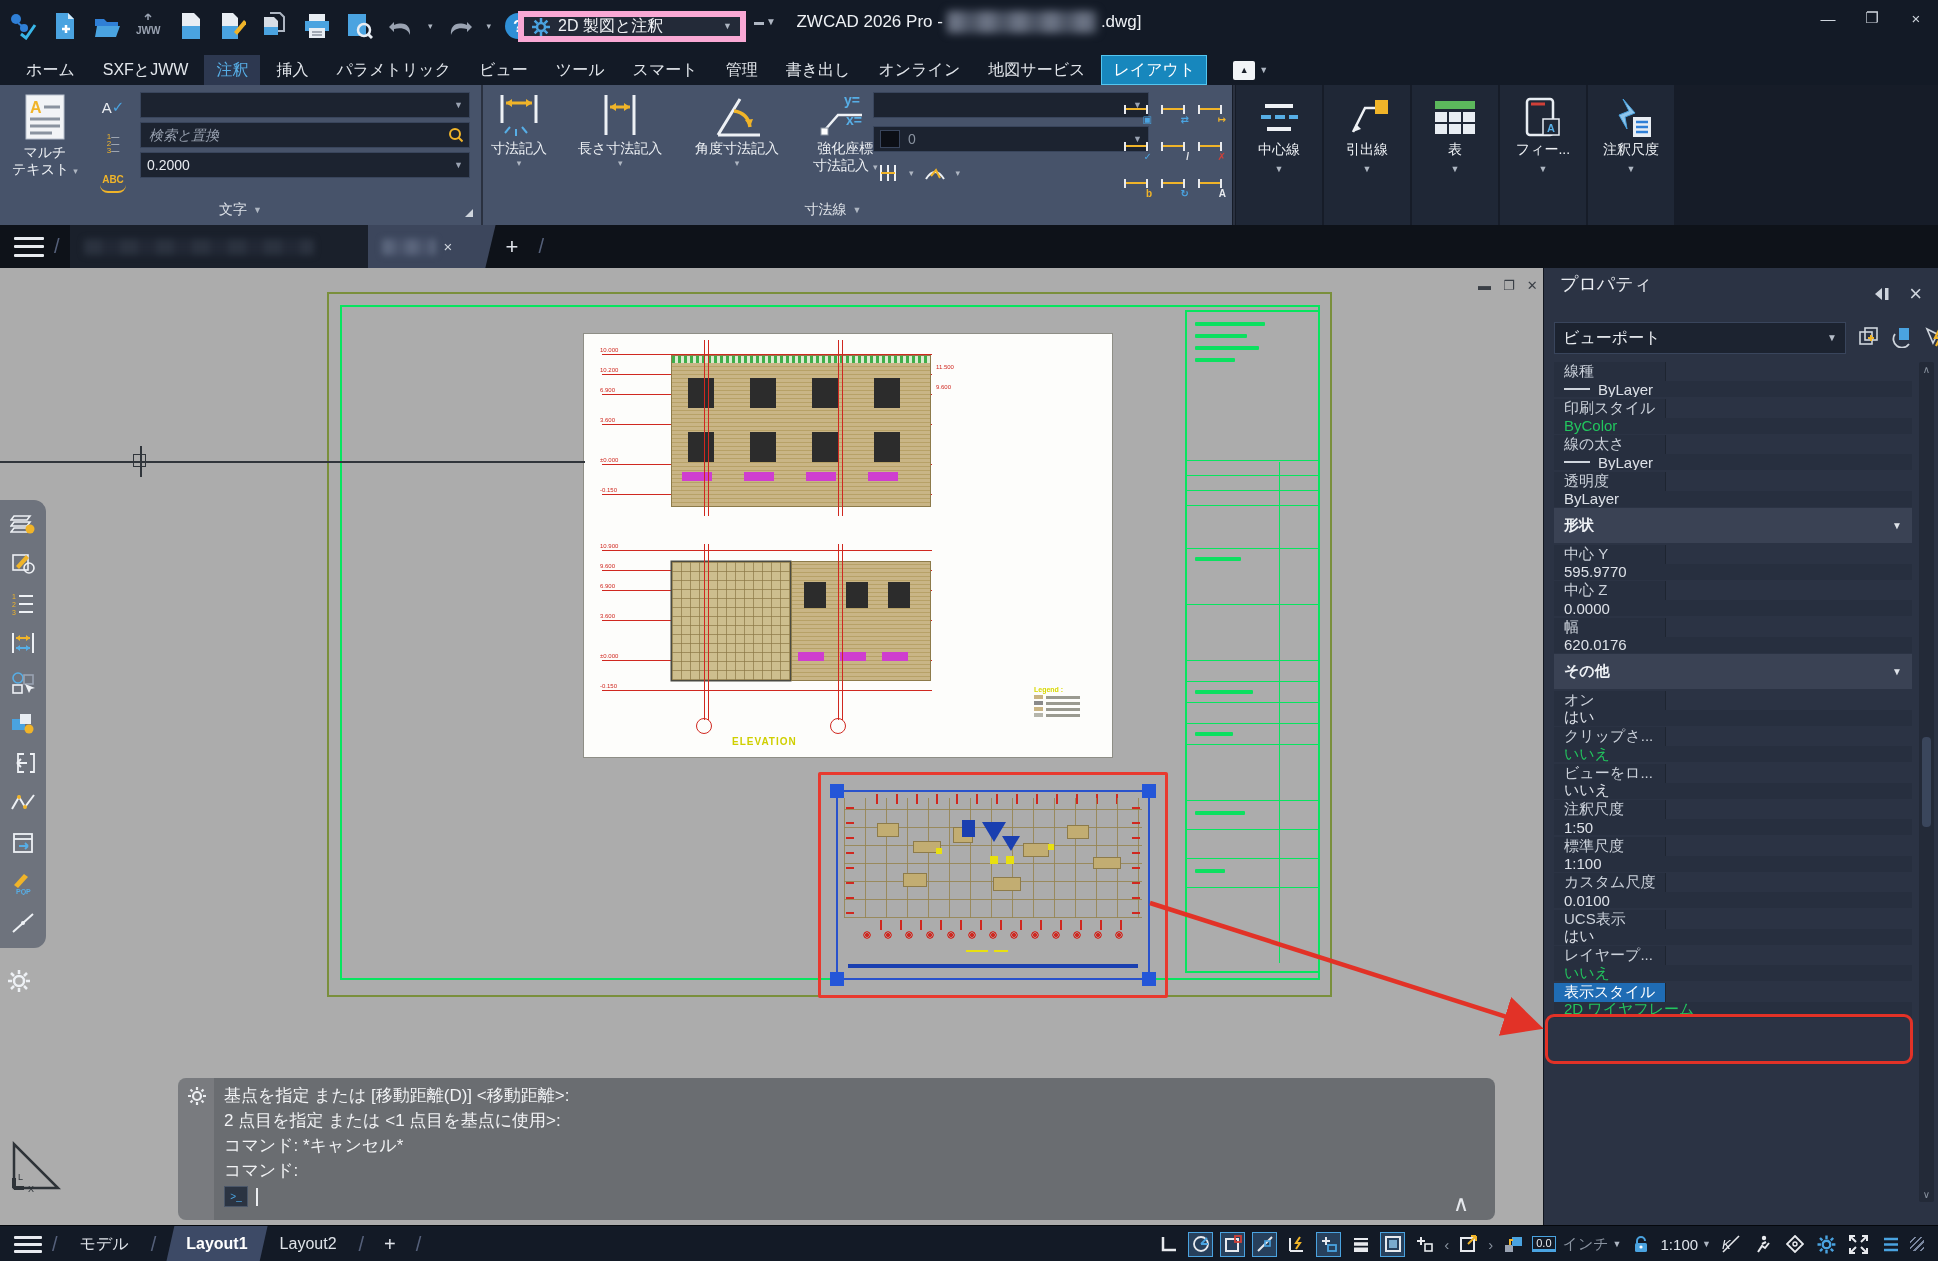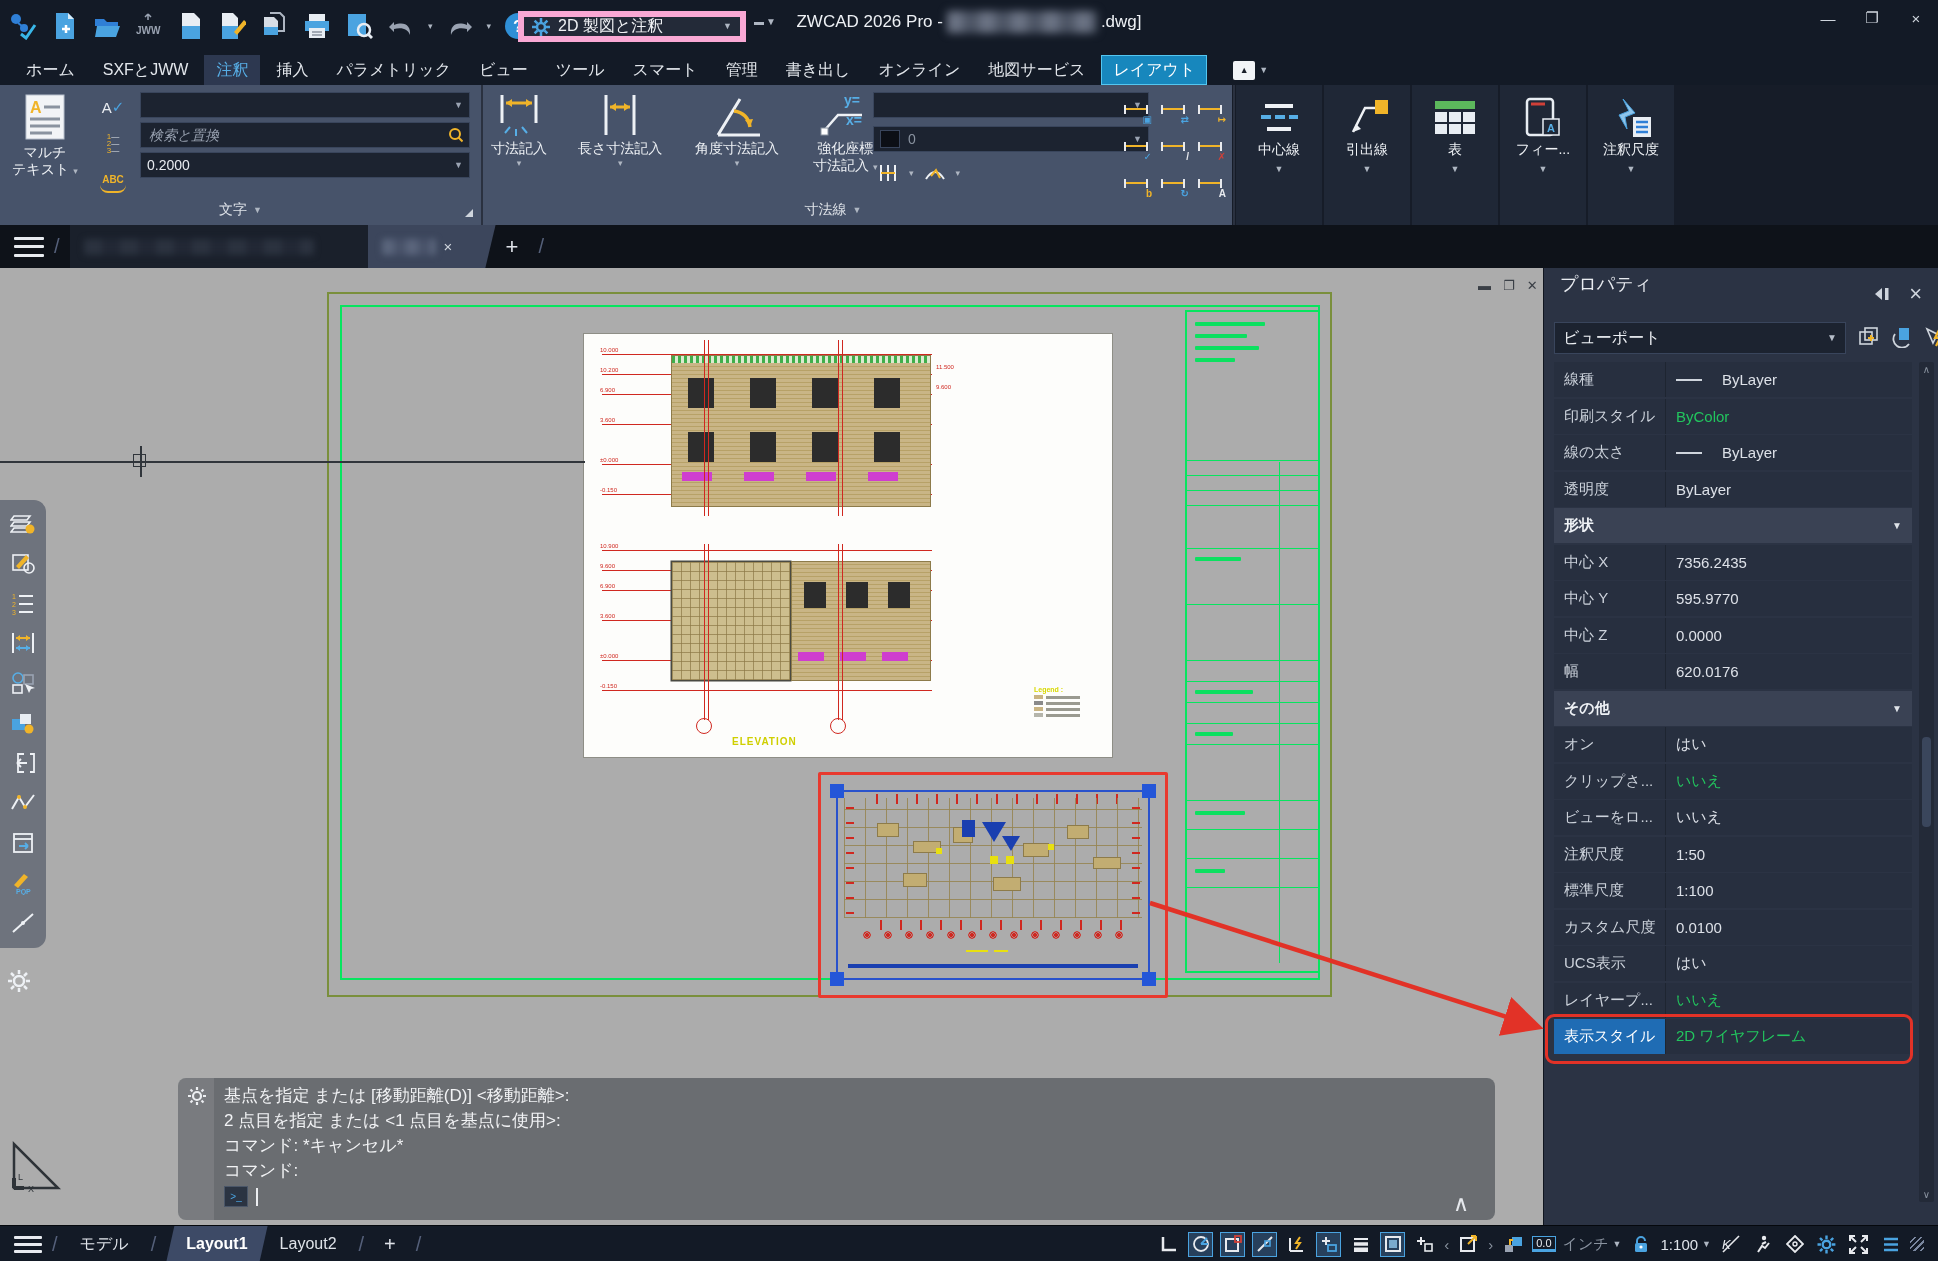--- a/index.html
+++ b/index.html
@@ -139,23 +139,23 @@
   #cmd-collapse{position:absolute;right:26px;bottom:6px;color:#e6e9ed;font-size:22px;line-height:20px;}
 
   
   #props{position:absolute;left:1543px;top:0;width:395px;height:957px;background:#2b3344;border-left:1px solid #10151f;box-sizing:border-box;}
   #props-title{position:absolute;left:0;top:4px;right:0;height:44px;display:flex;padding:0 16px;font-size:18px;color:#e8ebf0;}
   #props-title .ticons{margin-left:auto;display:flex;gap:16px;align-items:center;color:#cfd5dd;font-size:17px;}
   #props-selector{position:absolute;left:10px;top:54px;width:292px;height:32px;background:#1c2330;border:1px solid #39455c;display:flex;align-items:center;padding:0 8px;box-sizing:border-box;font-size:16px;color:#eef1f5;}
   #props-selector .caret{margin-left:auto;color:#b6bdc9;font-size:10px;}
   .sel-icons{position:absolute;top:56px;display:flex;gap:8px;}
   #prop-rows{position:absolute;left:10px;top:94px;width:358px;}
-  .prow{display:flex;height:35px;margin-bottom:1.5px;font-size:15px;}
+  .prow{display:flex;height:35px;margin-bottom:1.5px;font-size:15px;flex-direction:column;}
   .prow .plabel{width:112px;background:#272f3f;display:flex;align-items:center;padding-left:10px;color:#ccd2db;box-sizing:border-box;border-right:1.5px solid #1e2531;white-space:nowrap;overflow:hidden;}
-  .prow .pvalue{flex:1;background:#272f3f;display:flex;align-items:center;padding-left:10px;color:#dde1e8;gap:20px;white-space:nowrap;overflow:hidden;}
+  .prow .pvalue{flex:1;background:#272f3f;display:flex;align-items:center;padding-left:10px;color:#dde1e8;gap:8px;white-space:nowrap;overflow:hidden;}
   .prow .pvalue.dim{color:#22c55e;}
   .prow .plabel.sel{background:#1f6cb4;color:#fff;}
   .pheader{display:flex;height:35px;margin-bottom:1.5px;background:#3a4254;align-items:center;padding:0 10px;font-size:15px;font-weight:bold;color:#eef1f5;}
   .pheader .ph-caret{margin-left:auto;font-size:10px;color:#dfe3e9;}
   .line-sample{display:inline-block;width:26px;height:2px;background:#cfd5dd;}
   #props-scroll{position:absolute;right:4px;top:94px;width:15px;height:840px;background:#232a38;border-radius:2px;display:flex;flex-direction:column;align-items:center;justify-content:space-between;padding:2px 0;box-sizing:border-box;color:#8a93a0;font-size:10px;}
   #props-scroll .thumb{width:9px;height:90px;background:#3a465c;border-radius:4px;}
 
   
   #hl-rect{position:absolute;left:1545px;top:1014px;width:362px;height:44px;border:3px solid #e23227;border-radius:9px;z-index:60;pointer-events:none;}
@@ -922,26 +922,20 @@
             <div class="plabel">透明度</div>
             <div class="pvalue">
               <span>ByLayer</span>
             </div>
           </div>
           <div class="pheader">
             <span>形状</span>
             <span class="ph-caret">▼</span>
           </div>
           <div class="prow">
-            <div class="plabel">中心 X</div>
-            <div class="pvalue">
-              <span>7356.2435</span>
-            </div>
-          </div>
-          <div class="prow">
             <div class="plabel">中心 Y</div>
             <div class="pvalue">
               <span>595.9770</span>
             </div>
           </div>
           <div class="prow">
             <div class="plabel">中心 Z</div>
             <div class="pvalue">
               <span>0.0000</span>
             </div>

